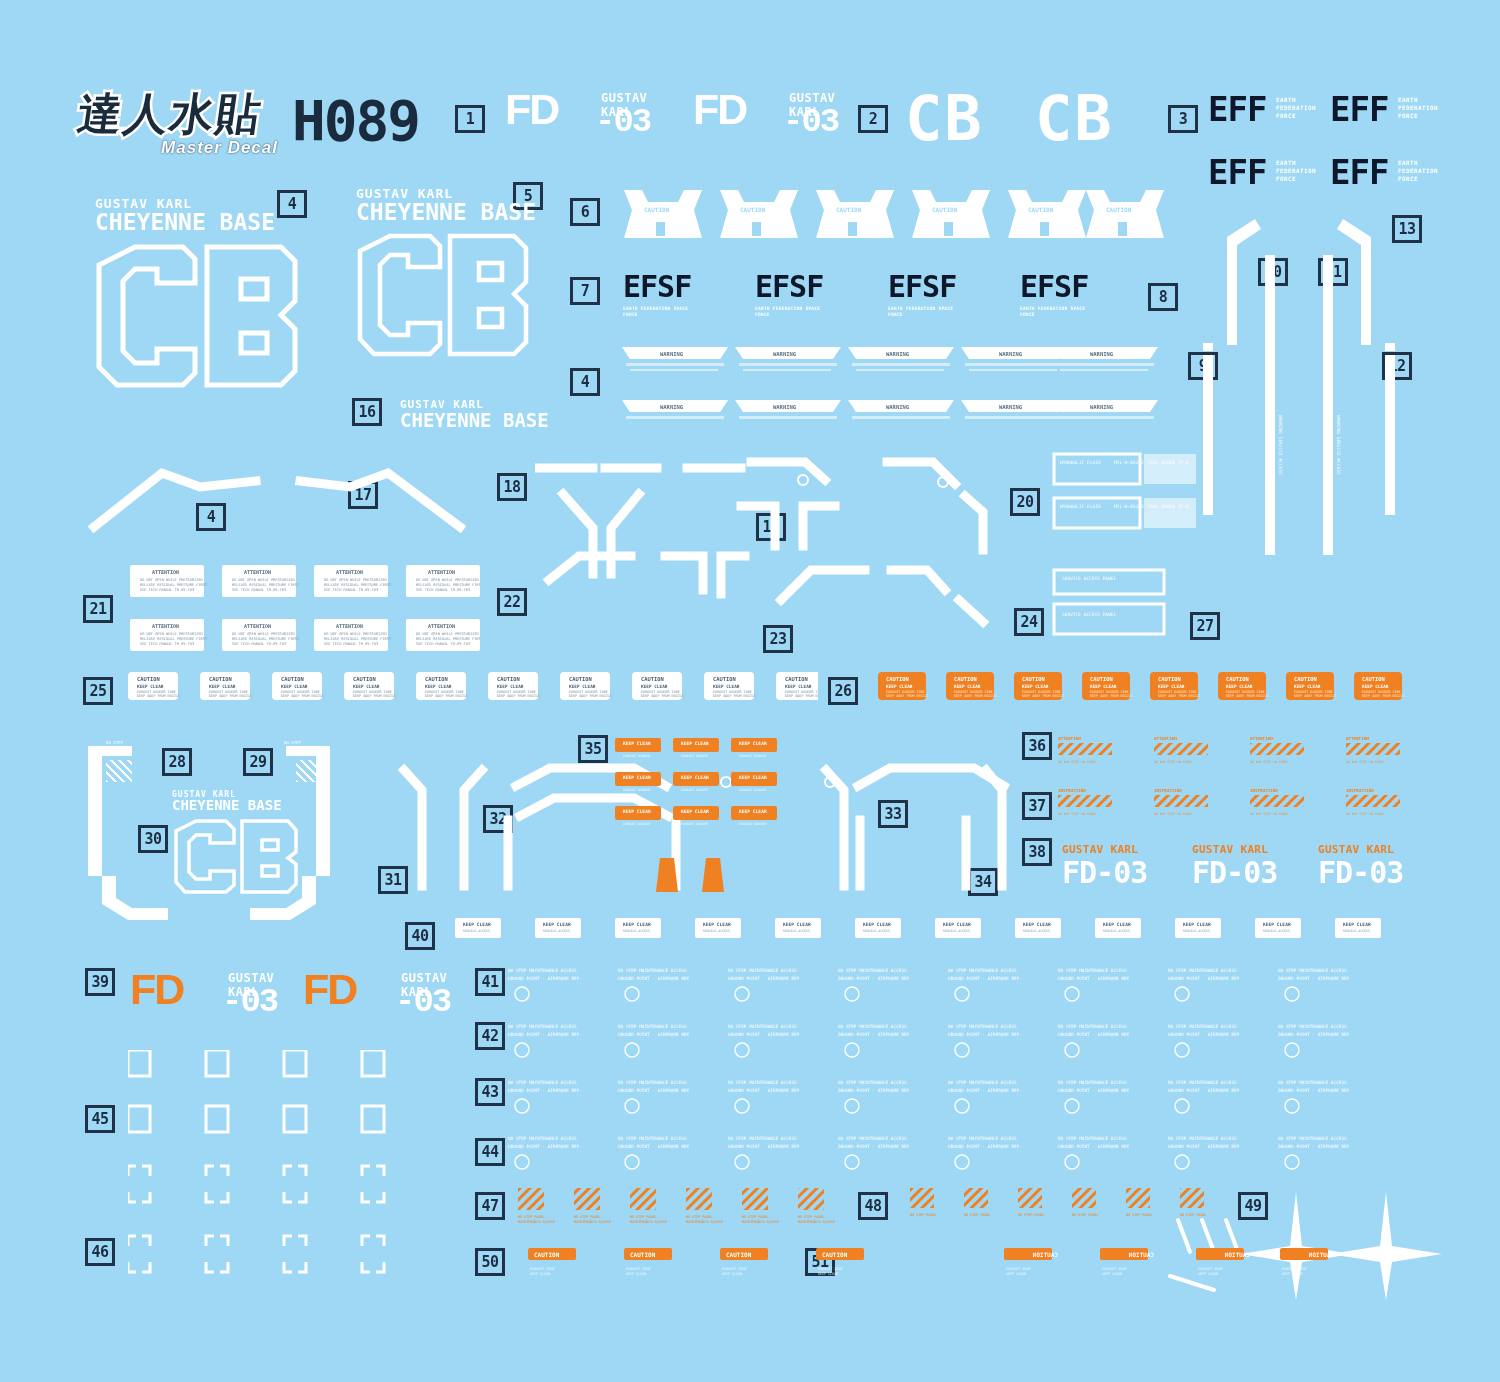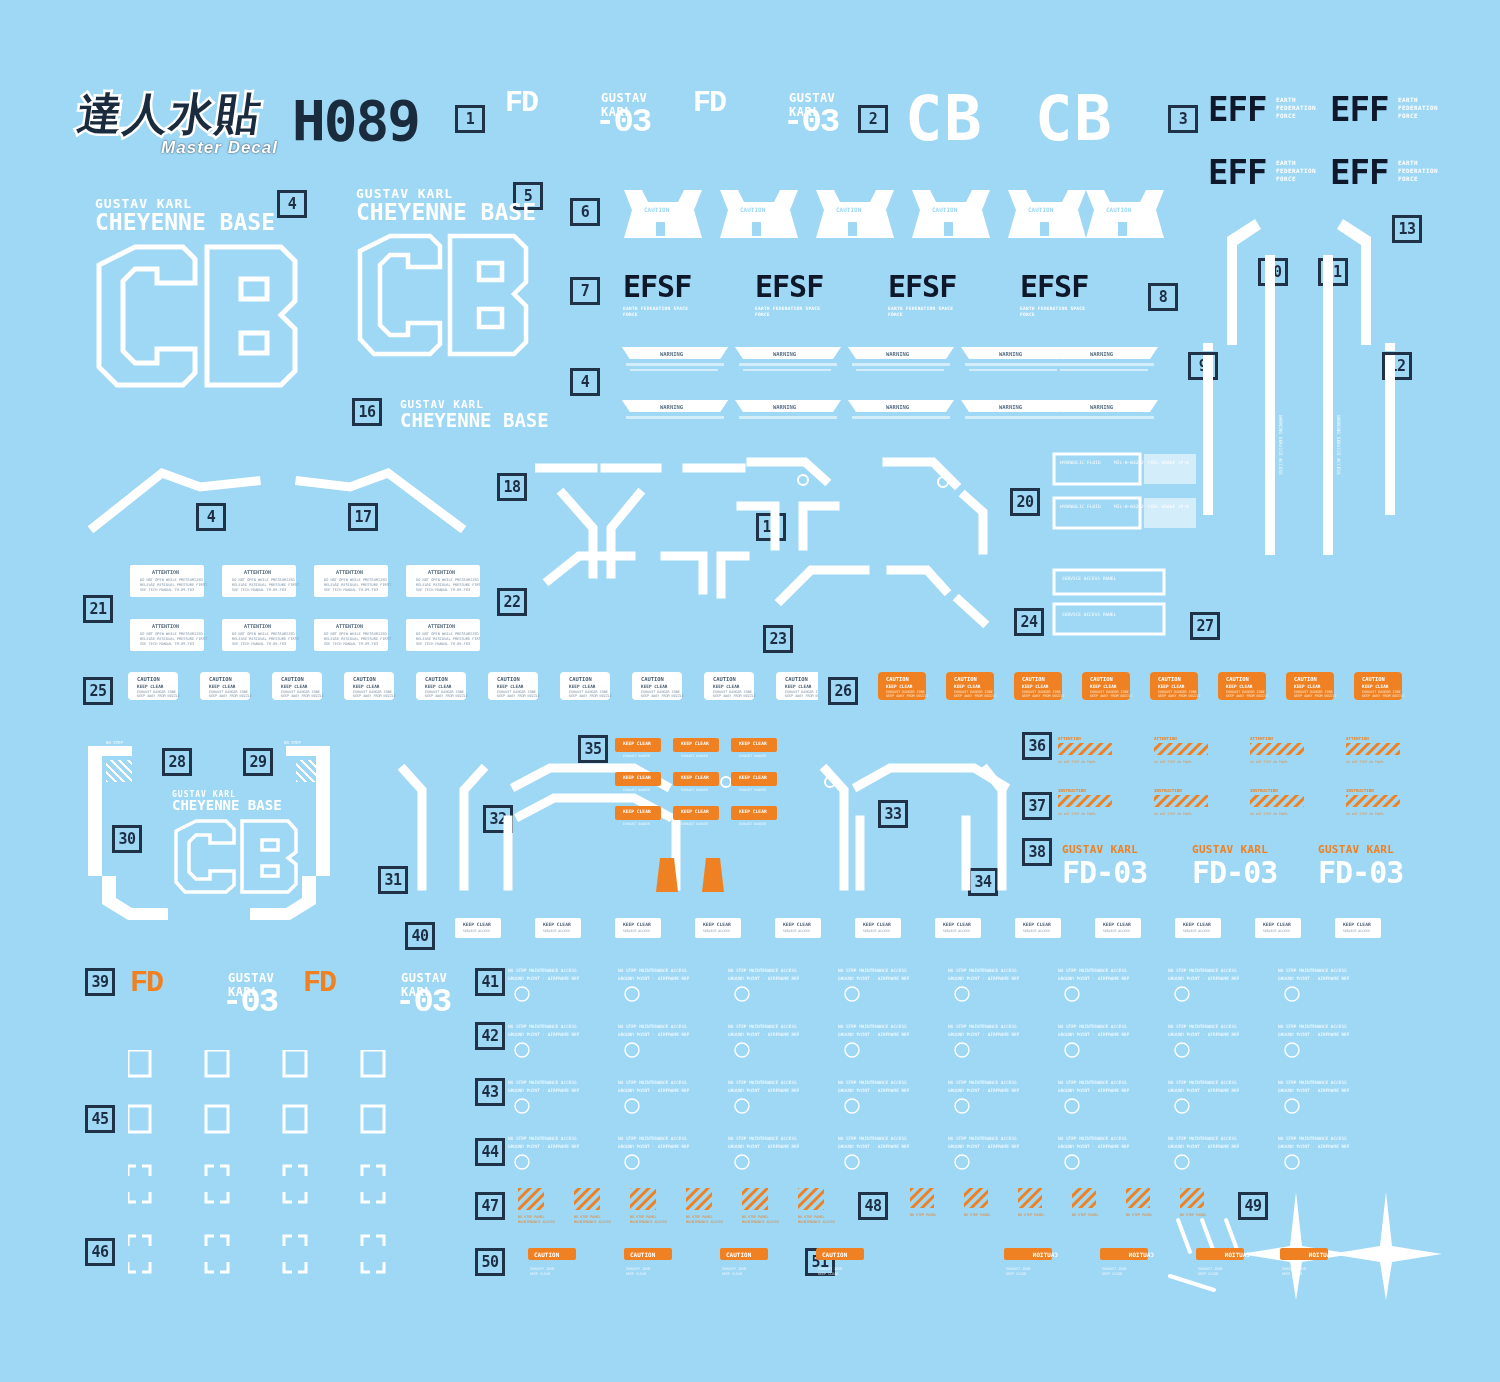--- a/index.html
+++ b/index.html
@@ -58,22 +58,22 @@
     font-family:"DejaVu Sans Mono", monospace;
     font-weight:bold;
   }
 
   .fdblock{ position:absolute; }
   .fdblock .gk{
     position:absolute; font-size:12px; font-weight:bold;
     letter-spacing:.5px; font-family:"DejaVu Sans Mono", monospace;
   }
   .fdblock .fd{
-    font-family:Liberation Mono, monospace;
-    font-weight:bold; font-size:30px; letter-spacing:-2px; line-height:1;
+    font-family:Liberation Sans, sans-serif;
+    font-weight:bold; font-size:43px; letter-spacing:-2px; line-height:1;
   }
   .fdblock .no{
     font-family:Liberation Mono, monospace;
     font-weight:bold; font-size:34px; letter-spacing:-2px;
     position:absolute;
     text-align:center;
   }
 
   
   .cbbig{ position:absolute; }
@@ -135,34 +135,34 @@
 <div class="idx" style="left:570px;top:277px">7</div>
 <div class="idx" style="left:1148px;top:283px">8</div>
 <div class="idx" style="left:1188px;top:352px">9</div>
 <div class="idx" style="left:1258px;top:258px">10</div>
 <div class="idx" style="left:1318px;top:258px">11</div>
 <div class="idx" style="left:1382px;top:352px">12</div>
 <div class="idx" style="left:1392px;top:215px">13</div>
 <div class="idx" style="left:570px;top:368px">4</div>
 <div class="idx" style="left:352px;top:398px">16</div>
 <div class="idx" style="left:196px;top:503px">4</div>
-<div class="idx" style="left:348px;top:503px">17</div>
+<div class="idx" style="left:348px;top:481px">17</div>
 <div class="idx" style="left:497px;top:473px">18</div>
 <div class="idx" style="left:756px;top:513px">19</div>
 <div class="idx" style="left:1010px;top:488px">20</div>
 <div class="idx" style="left:83px;top:595px">21</div>
 <div class="idx" style="left:497px;top:588px">22</div>
 <div class="idx" style="left:763px;top:625px">23</div>
 <div class="idx" style="left:1014px;top:608px">24</div>
 <div class="idx" style="left:83px;top:677px">25</div>
 <div class="idx" style="left:828px;top:677px">26</div>
 <div class="idx" style="left:1190px;top:612px">27</div>
 <div class="idx" style="left:162px;top:748px">28</div>
 <div class="idx" style="left:243px;top:748px">29</div>
-<div class="idx" style="left:112px;top:825px">30</div>
+<div class="idx" style="left:138px;top:825px">30</div>
 <div class="idx" style="left:378px;top:866px">31</div>
 <div class="idx" style="left:483px;top:805px">32</div>
 <div class="idx" style="left:878px;top:800px">33</div>
 <div class="idx" style="left:968px;top:868px">34</div>
 <div class="idx" style="left:578px;top:735px">35</div>
 <div class="idx" style="left:1022px;top:732px">36</div>
 <div class="idx" style="left:1022px;top:792px">37</div>
 <div class="idx" style="left:1022px;top:838px">38</div>
 <div class="idx" style="left:85px;top:968px">39</div>
 <div class="idx" style="left:405px;top:922px">40</div>

